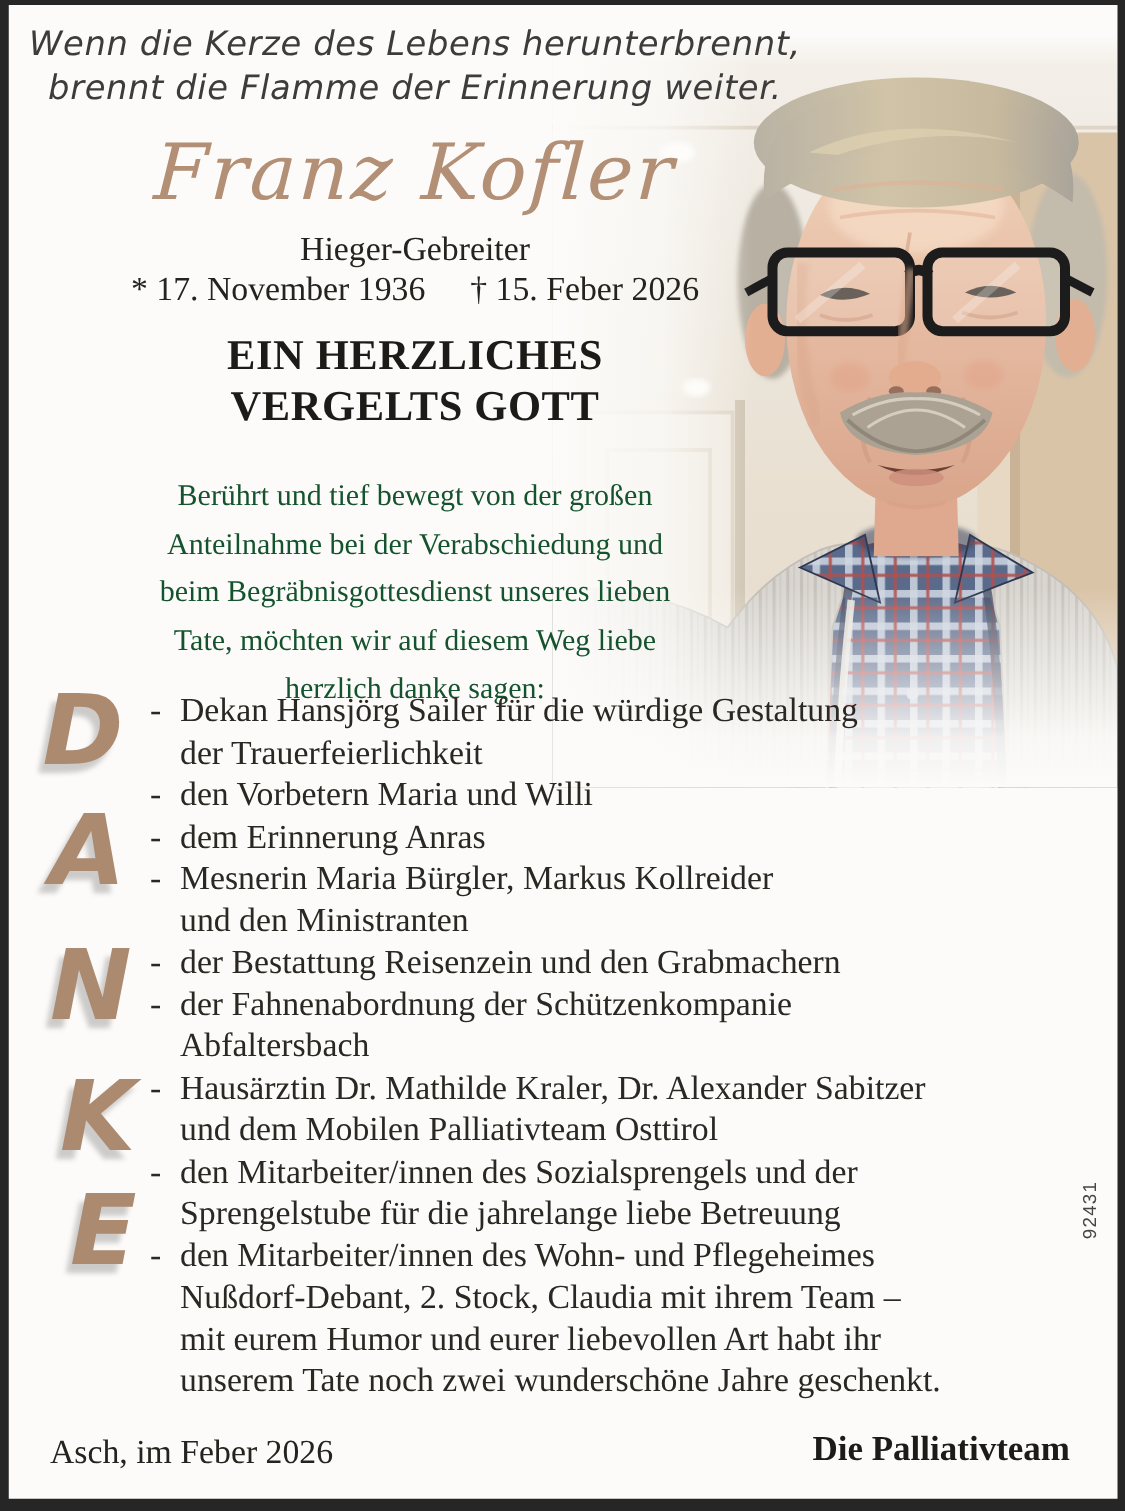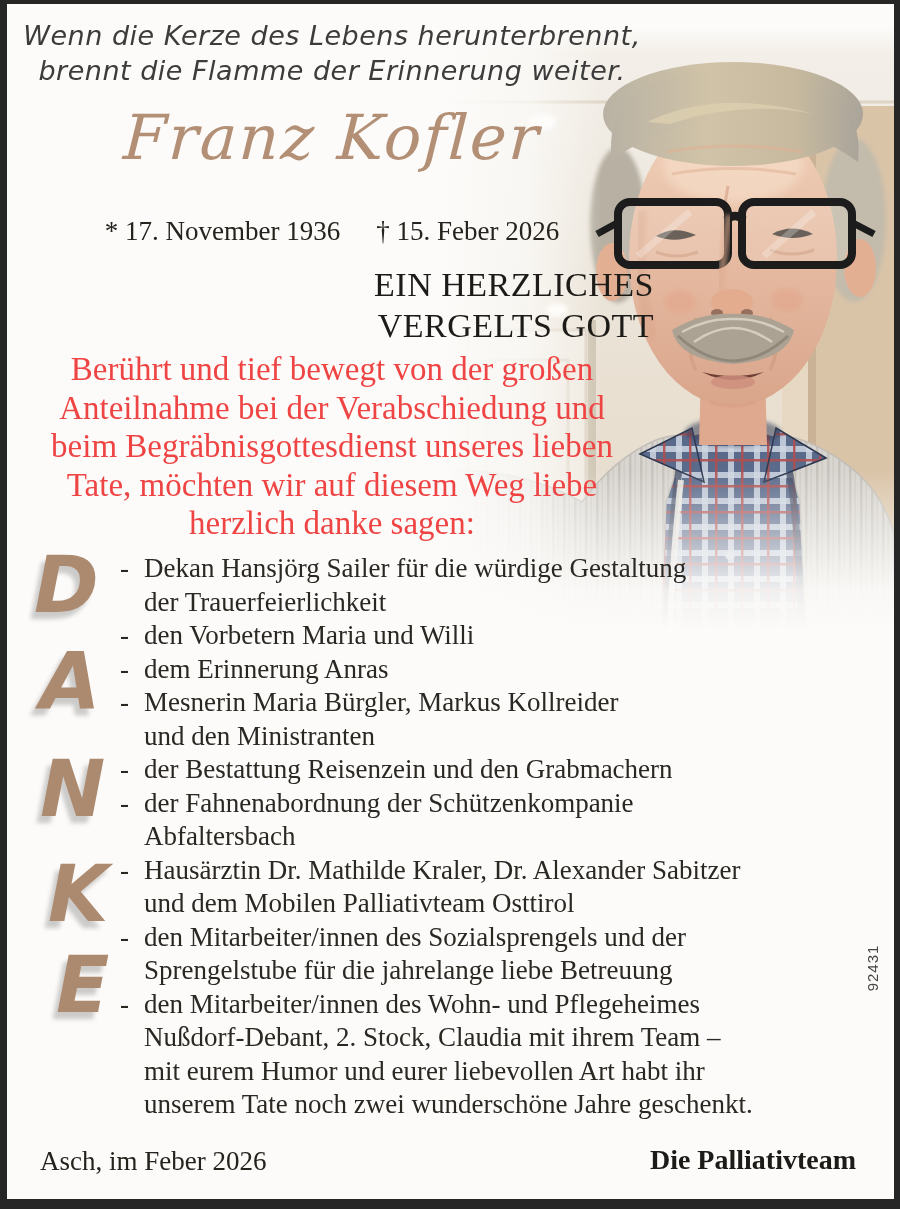--- a/index.html
+++ b/index.html
@@ -22,24 +22,24 @@
   }
   .name{
     top:102px;font-family:"DejaVu Serif",serif;font-style:italic;
     font-size:62px;line-height:72px;color:var(--accent,#b28f75);
     letter-spacing:2px;transform:skewX(-3deg);
   }
   .subname{top:184px;font-size:27px;line-height:30px;color:#26231e;}
   .dates{top:216px;font-size:27px;line-height:30px;color:#26231e;}
   .dates .death{display:inline-block;margin-left:36px;}
   .heading{
-    top:264px;font-size:34px;font-weight:normal;line-height:41px;
-    color:#1d1b18;letter-spacing:.5px;text-align:right;
-  }
-  .intro{top:350px;font-size:33px;line-height:38.5px;color:#ef4444;}
+    top:264px;font-size:34px;font-weight:bold;line-height:41px;
+    color:#1d1b18;letter-spacing:.5px;
+  }
+  .intro{top:378px;font-size:24px;line-height:38.5px;color:#14532d;}
 
   .danke-letter{
     position:absolute;z-index:1;line-height:1;
     font-family:"DejaVu Sans",sans-serif;font-weight:bold;font-style:italic;
     font-size:78px;color:var(--danke,#ac8a70);
     text-shadow:-5px 7px 4px rgba(80,80,80,.28);
   }
   .dl-0{left:34px;top:546px;}
   .dl-1{left:40px;top:642px;}
   .dl-2{left:40px;top:750px;}
@@ -211,20 +211,21 @@
       <rect x="0" y="0" width="452" height="22" fill="url(#fadeT)"></rect>
     </svg>
   </div>
 
   <div class="col quote">
     <div>Wenn die Kerze des Lebens herunterbrennt,</div>
     <div>brennt die Flamme der Erinnerung weiter.</div>
   </div>
 
   <div class="col name">Franz Kofler</div>
+  <div class="col subname">Hieger-Gebreiter</div>
 
   <div class="col dates">
     <span class="birth">* 17. November 1936</span><span class="death">† 15. Feber 2026</span>
   </div>
 
   <div class="col heading">
     <div>EIN HERZLICHES</div>
     <div>VERGELTS GOTT</div>
   </div>
 

